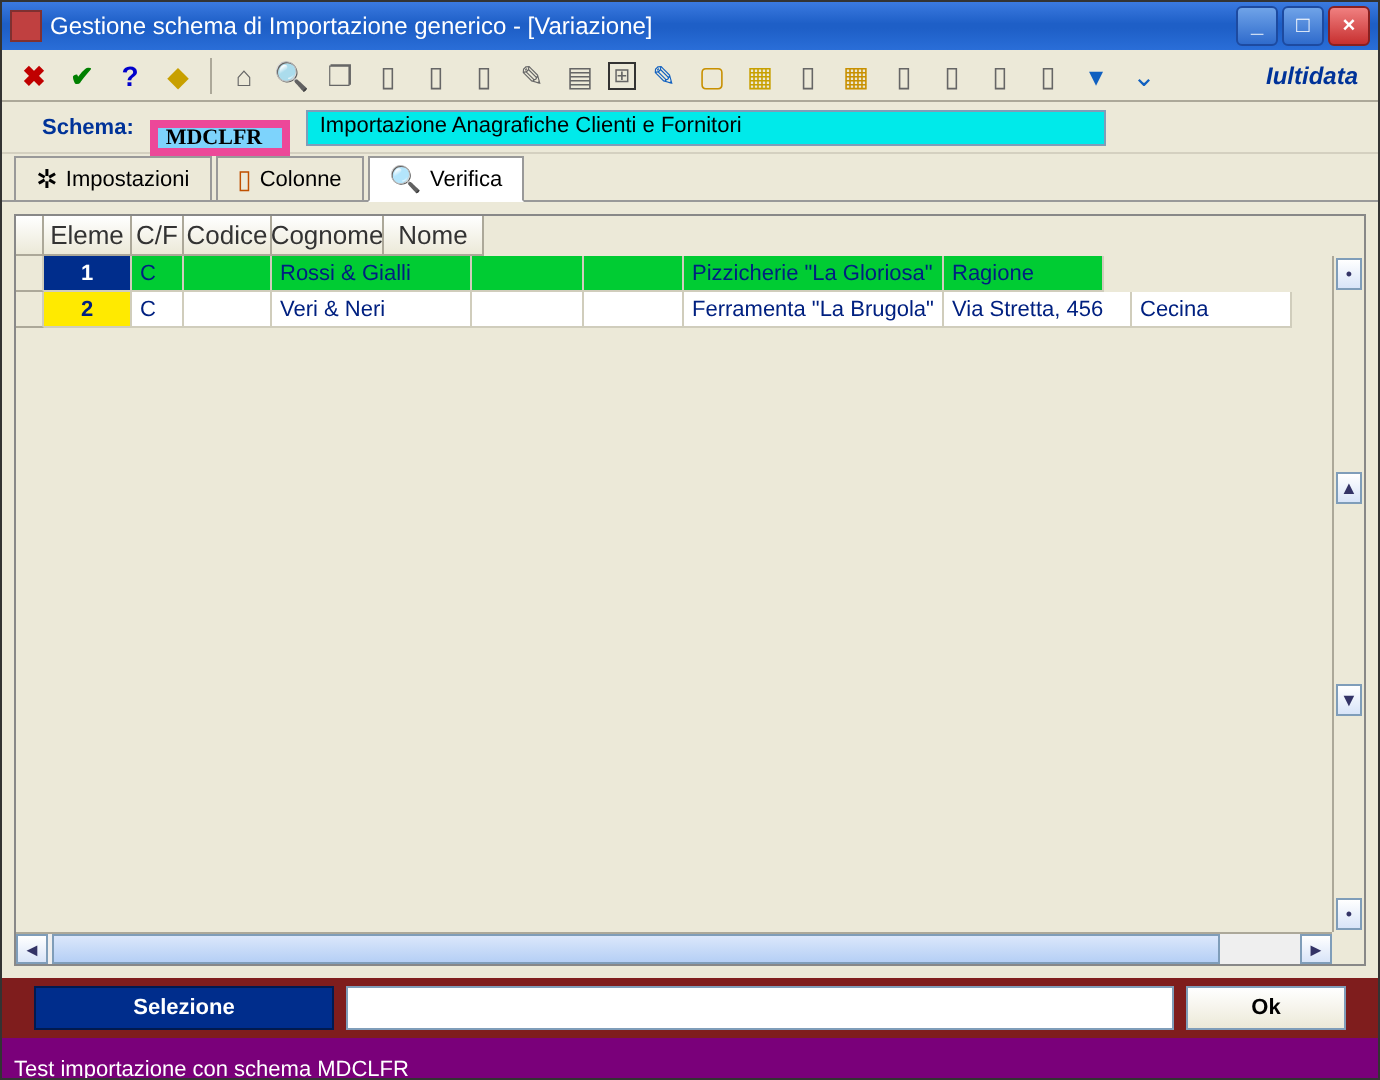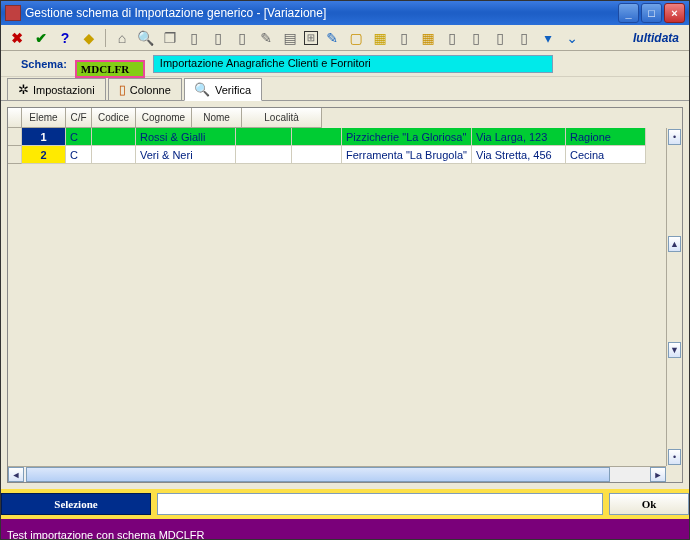--- a/index.html
+++ b/index.html
@@ -71,22 +71,22 @@
     background: #ece9d8;
     display: flex;
     align-items: center;
     padding: 0 20px;
     gap: 8px;
     border-bottom: 1px solid #d4d0c0;
   }
   .schemabar label { font-weight: bold; color: #003399;}
   .schema-input {
     width: 70px; height: 18px;
-    border: 2px solid #ec4899;
-    background: #84cc16;
+    border: 4px solid #ec4899;
+    background: #7dd3fc;
     padding: 1px 4px;
     font-family: Tahoma; font-size: 11px;
     font-weight: bold;
     margin-top: 10px;
   }
   .schema-desc {
     flex: 0 0 400px;
     height: 18px;
     background: #00eaea;
     border: 1px solid #7f9db9;
@@ -137,21 +137,21 @@
     height: 20px;
   }
   .gh {
     background: linear-gradient(to bottom, #fff, #ece9d8);
     border-right: 1px solid #aca899;
     border-bottom: 1px solid #aca899;
     display: flex; align-items: center; justify-content: center;
     color: #333;
     white-space: nowrap;
     overflow: hidden;
-    font-size: 10px;
+    font-size: 13px;
   }
   .gbody { }
   .grow { display: flex; height: 18px; }
   .gc {
     border-right: 1px solid #d0cdbc;
     border-bottom: 1px solid #d0cdbc;
     display: flex; align-items: center;
     padding: 0 4px;
     white-space: nowrap;
     overflow: hidden;
@@ -195,26 +195,25 @@
     height: 16px;
     background: linear-gradient(to bottom, #fff, #d8e4f8);
     border: 1px solid #7f9db9;
     display: flex; align-items: center; justify-content: center;
     font-size: 9px; color: #336;
     margin: 1px;
   }
   .vsspace { flex: 1; }
   .buttonbar {
     height: 30px;
-    background: #fde047;
-    display: flex;
-    align-items: center;
-    padding: 0 0;
+    background: #7f1d1d;
+    display: flex;
+    align-items: center;
+    padding: 0 16px;
     gap: 6px;
-    font-family: Liberation Serif, serif;
   }
   .btn-sel {
     width: 150px; height: 22px;
     background: #002d8c;
     color: #fff;
     border: 1px solid #001a50;
     font-weight: bold;
     display: flex; align-items: center; justify-content: center;
     cursor: pointer;
   }
@@ -306,33 +305,31 @@
 
 <div class="gridwrap">
   <div class="grid">
     <div class="ghead">
       <div class="gh" style="width:14px"></div>
       <div class="gh" style="width:44px">Eleme</div>
       <div class="gh" style="width:26px">C/F</div>
       <div class="gh" style="width:44px">Codice</div>
       <div class="gh" style="width:56px">Cognome</div>
       <div class="gh" style="width:50px">Nome</div>
-      <div class="gh" style="width:80px">Località</div>
     </div>
     <div class="gbody">
       <div class="grow row1">
         <div class="gc" style="width:14px;background:#ece9d8;border-bottom-color:#aca899"></div>
         <div class="gc rowhdr" style="width:44px">1</div>
         <div class="gc" style="width:26px">C</div>
         <div class="gc" style="width:44px"></div>
         <div class="gc" style="width:100px">Rossi &amp; Gialli</div>
         <div class="gc" style="width:56px"></div>
         <div class="gc" style="width:50px"></div>
         <div class="gc" style="width:130px">Pizzicherie "La Gloriosa"</div>
-        <div class="gc" style="width:94px">Via Larga, 123</div>
         <div class="gc" style="width:80px">Ragione</div>
       </div>
       <div class="grow row2">
         <div class="gc" style="width:14px;background:#ece9d8;border-bottom-color:#aca899"></div>
         <div class="gc rowhdr" style="width:44px">2</div>
         <div class="gc" style="width:26px">C</div>
         <div class="gc" style="width:44px"></div>
         <div class="gc" style="width:100px">Veri &amp; Neri</div>
         <div class="gc" style="width:56px"></div>
         <div class="gc" style="width:50px"></div>

